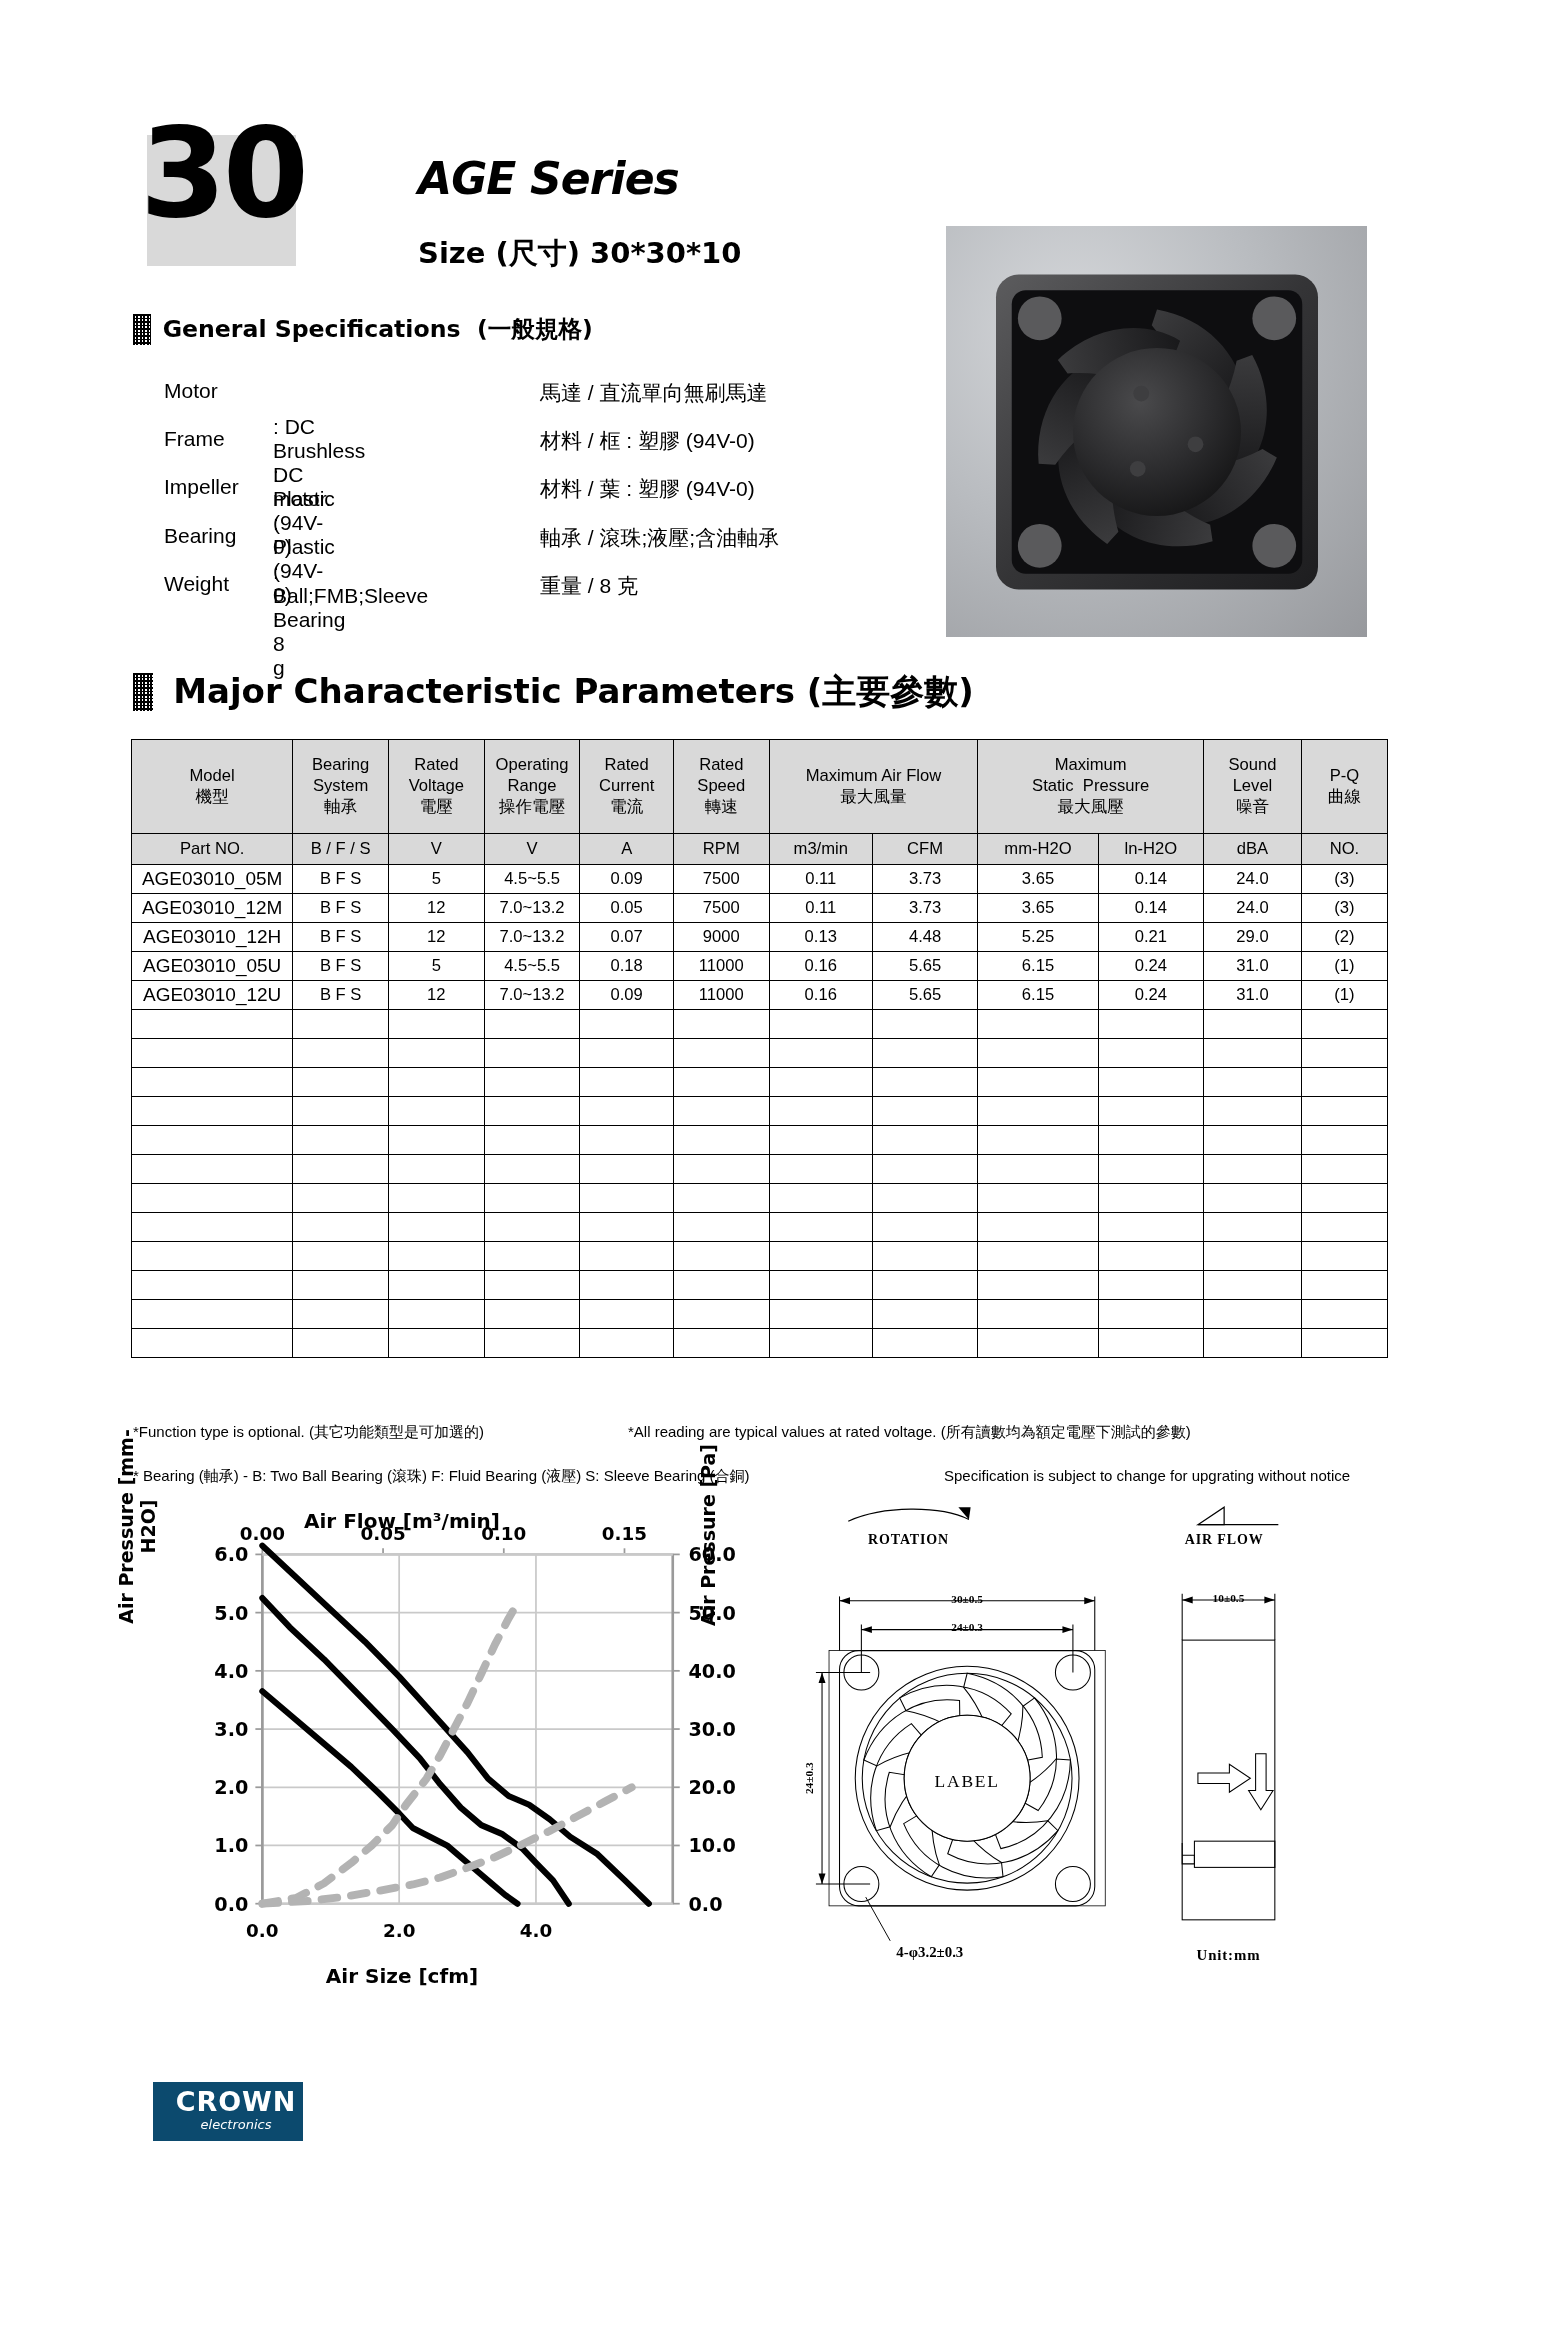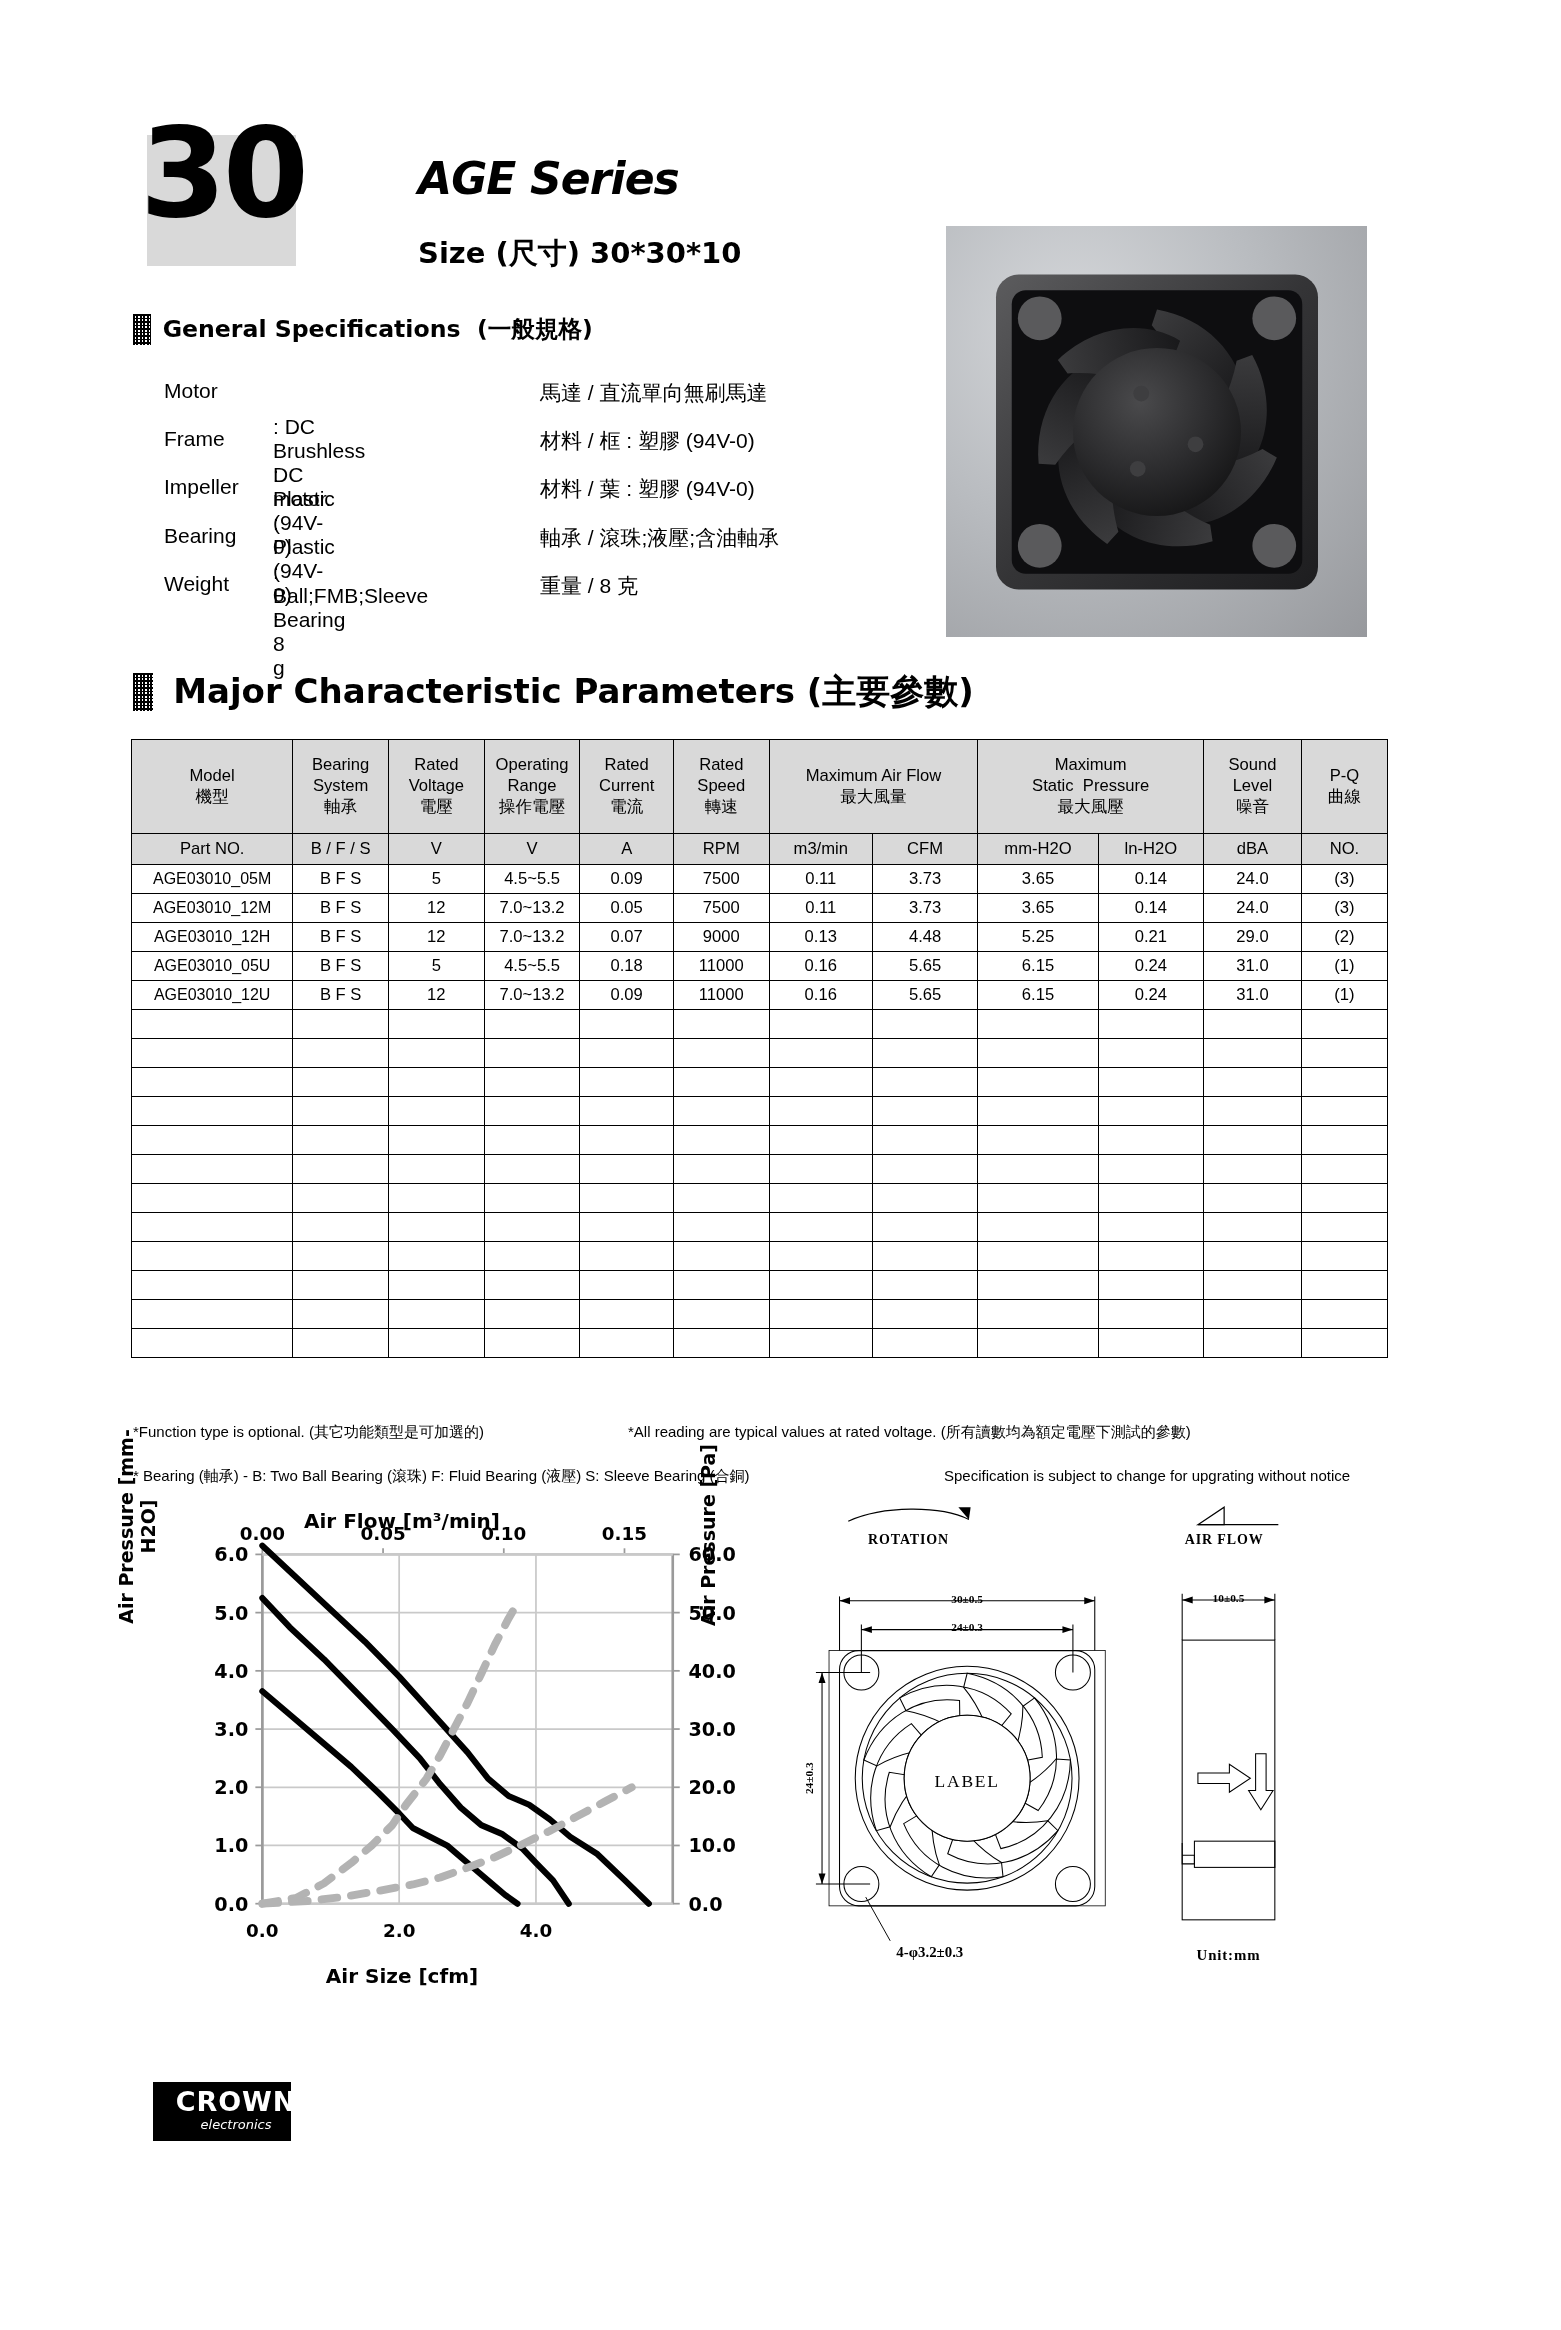--- a/index.html
+++ b/index.html
@@ -50,21 +50,21 @@
   
   #ptable{position:absolute;left:131px;top:739px;width:1257px;
           border-collapse:collapse;table-layout:fixed;}
   #ptable td,#ptable th{border:1.7px solid #000;text-align:center;
           font-size:16.6px;font-weight:normal;
           font-family:"Liberation Sans",sans-serif;padding:0;}
   #ptable thead td{background:#d9d9d9;line-height:1.25;}
   #ptable .hmain{height:94px;font-size:17.5px;}
   #ptable .hunit{height:31px;font-size:16.6px;}
   #ptable tbody td{height:28px;background:#fff;}
-  #ptable tbody td.model{font-size:16px;}
+  #ptable tbody td.model{font-size:19px;}
   #ptable tbody tr.blank td{height:28px;}
 
   
   .fn{position:absolute;font-size:15px;font-family:"Liberation Sans",sans-serif;
       white-space:nowrap;}
 
   
   #chartwrap{position:absolute;left:131px;top:1509px;width:612px;height:489px;}
   .ctitle-top{position:absolute;left:0;top:0;width:542px;text-align:center;
       font-size:20px;font-weight:bold;font-family:"DejaVu Sans",sans-serif;}
@@ -77,21 +77,21 @@
   .ylab-r{position:absolute;left:566px;top:131px;width:210px;
       transform:rotate(-90deg);transform-origin:left top;
       font-size:19px;font-weight:bold;font-family:"DejaVu Sans",sans-serif;
       text-align:center;}
 
   
   #drawings{position:absolute;left:787px;top:1502px;width:647px;height:507px;}
 
   
   .logo{position:absolute;left:153px;top:2082px;width:138px;height:59px;
-        background:#000000;color:#fff;}
+        background:#0c4a6e;color:#fff;padding-left:12px;}
   .logo .c1{position:absolute;left:0;top:3.5px;width:166px;text-align:center;
         font-size:27px;font-weight:bold;letter-spacing:0.9px;
         font-family:"DejaVu Sans",sans-serif;}
   .logo .c2{position:absolute;left:0;top:35px;width:166px;text-align:center;
         font-size:13px;font-style:italic;font-family:"DejaVu Sans",sans-serif;}
 </style>
 </head>
 <body>
 
 <div id="sheet">

